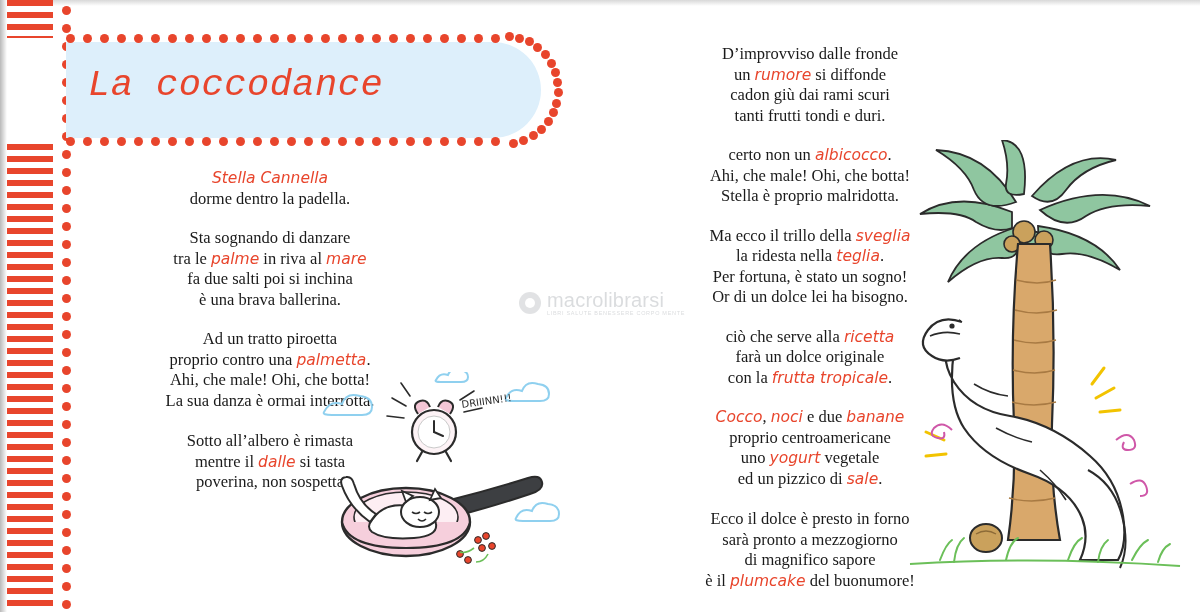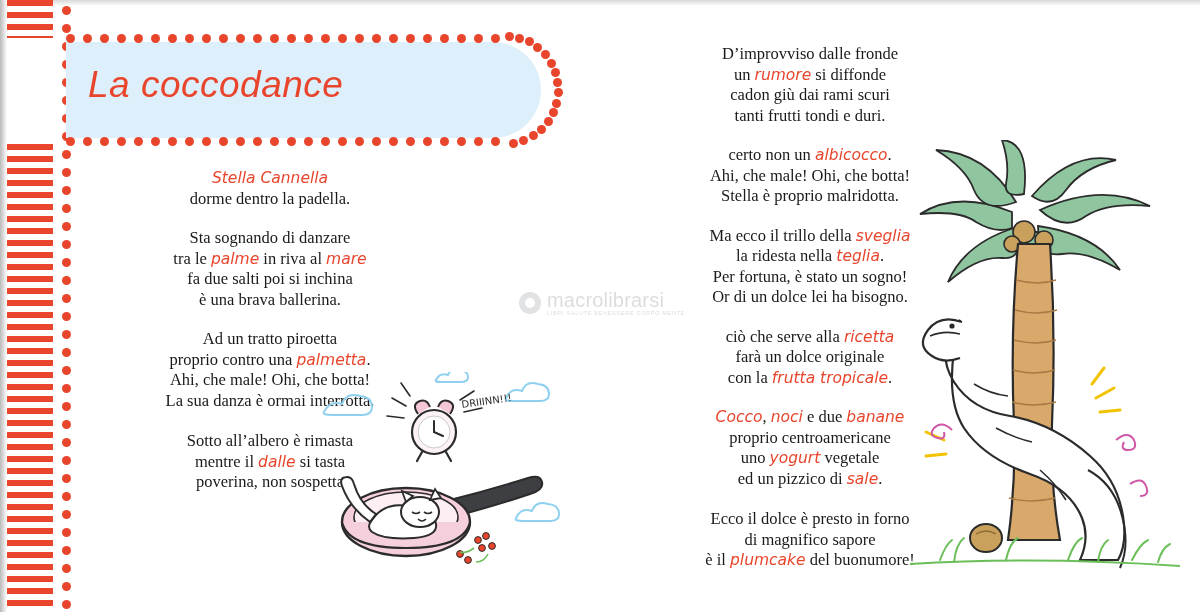--- a/index.html
+++ b/index.html
@@ -100,21 +100,21 @@
     width: 9px; height: 9px;
     border-radius: 50%;
     background: #e8452c;
     display: block;
   }
   .page-title {
     position: absolute;
     left: 88px;
     top: 64px;
     width: 430px;
-    font-family: Liberation Sans, sans-serif;
+    font-family: Liberation Mono, monospace;
     font-size: 37px;
     font-style: italic;
     color: #e8452c;
     letter-spacing: 0.5px;
     white-space: nowrap;
   }
 
   
   .col {
     position: absolute;
@@ -365,20 +365,21 @@
         <div class="line"><span>con la </span><span class="hl">frutta tropicale</span><span>.</span></div>
       </div>
       <div class="stanza">
         <div class="line"><span class="hl">Cocco</span><span>, </span><span class="hl">noci</span><span> e due </span><span class="hl">banane</span></div>
         <div class="line"><span>proprio centroamericane</span></div>
         <div class="line"><span>uno </span><span class="hl">yogurt</span><span> vegetale</span></div>
         <div class="line"><span>ed un pizzico di </span><span class="hl">sale</span><span>.</span></div>
       </div>
       <div class="stanza">
         <div class="line"><span>Ecco il dolce è presto in forno</span></div>
+        <div class="line"><span>sarà pronto a mezzogiorno</span></div>
         <div class="line"><span>di magnifico sapore</span></div>
         <div class="line"><span>è il </span><span class="hl">plumcake</span><span> del buonumore!</span></div>
       </div>
     </div>
 
   <div class="watermark">
     <div class="wm-badge"></div>
     <div class="wm-text">
       <div class="wm-main">macrolibrarsi</div>
       <div class="wm-sub">LIBRI SALUTE BENESSERE  CORPO MENTE</div>

